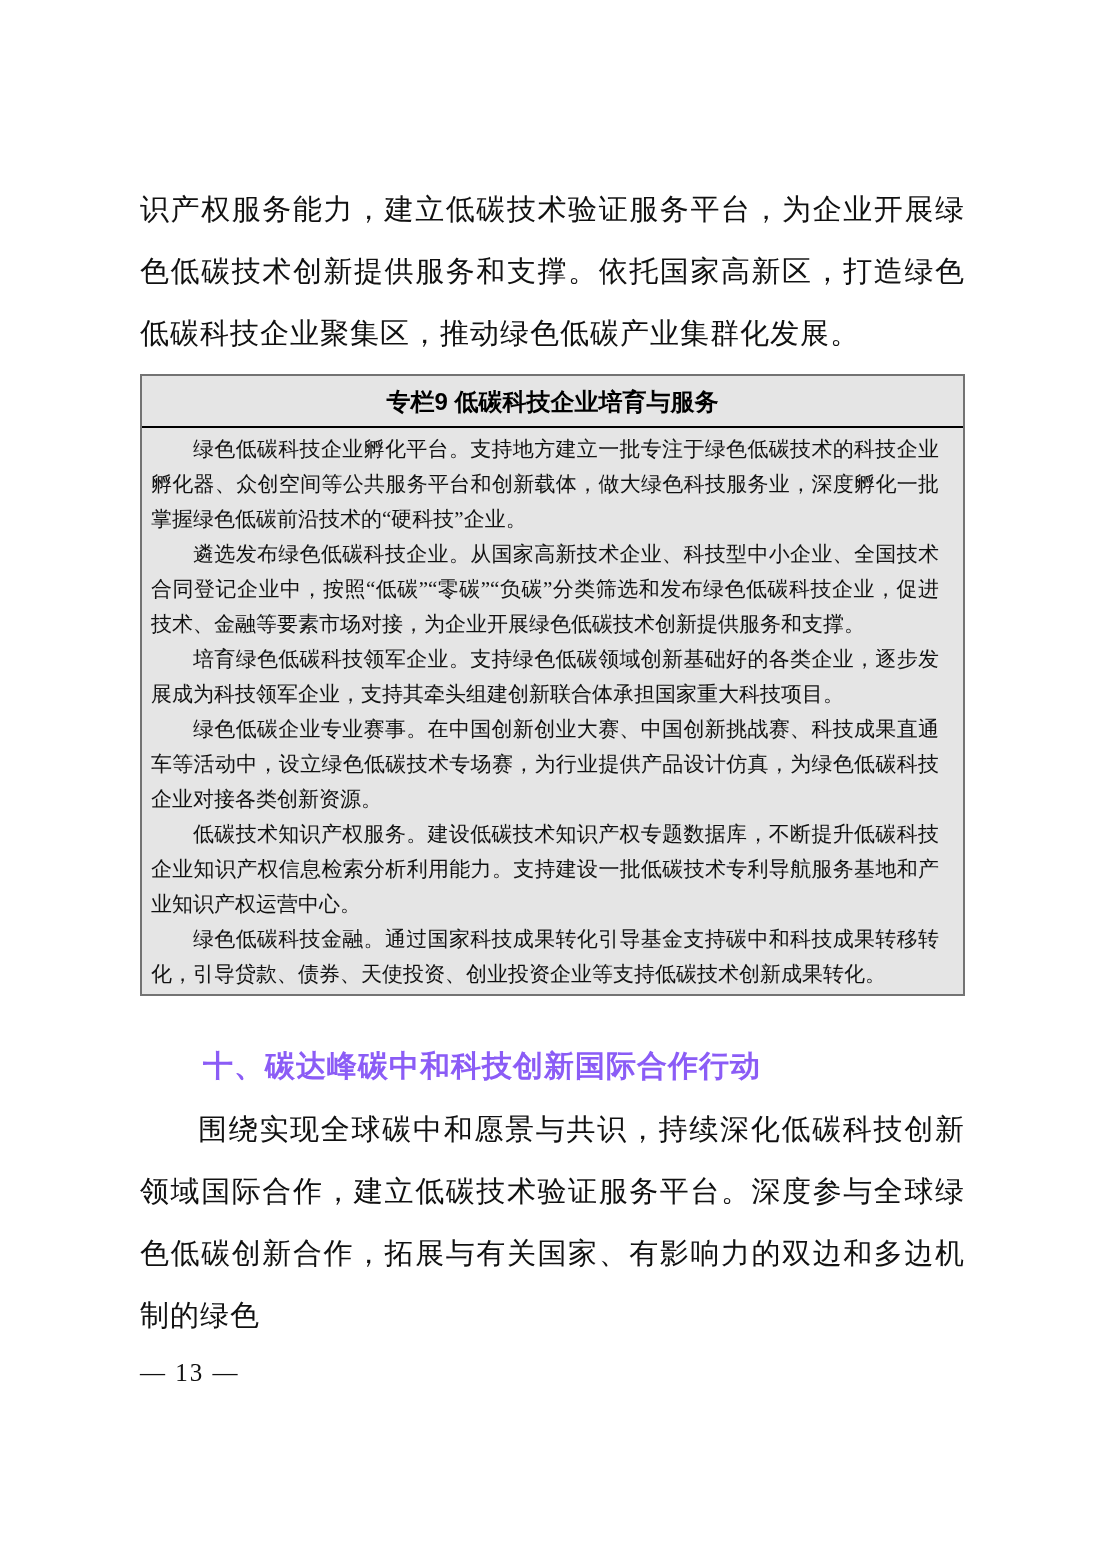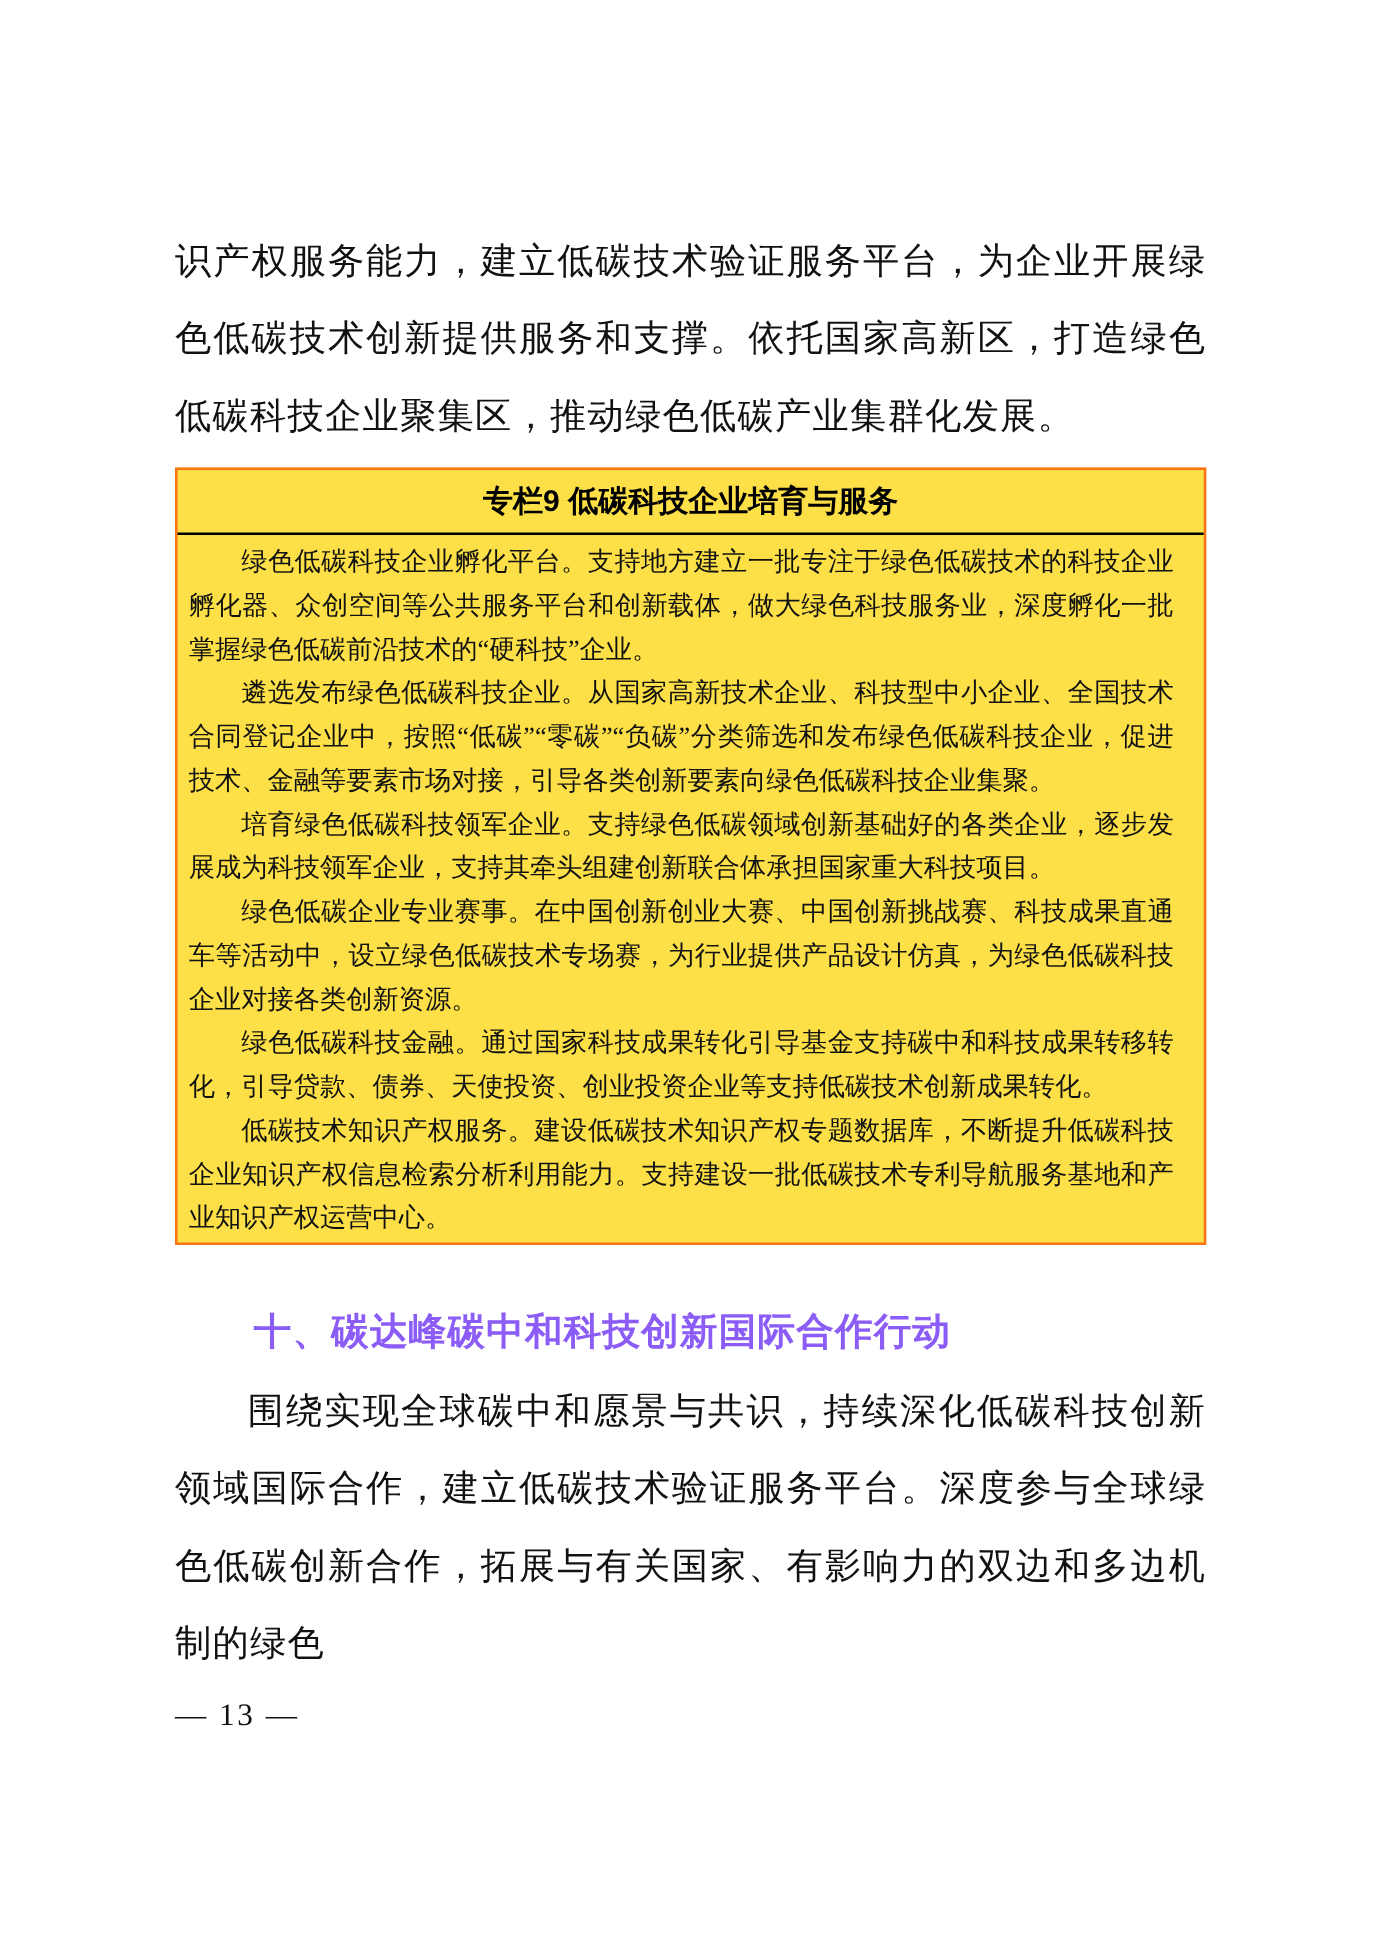--- a/index.html
+++ b/index.html
@@ -25,22 +25,22 @@
     font-size: 29px;
     line-height: 62px;
     text-align: justify;
     letter-spacing: 1px;
     color: #111111;
   }
   .body-text.indent { text-indent: 2em; }
   
   .column-box {
     margin-top: 10px;
-    border: 2px solid #f97316;
-    background: #fde047;
+    border: 2px solid #737373;
+    background: #e5e5e5;
   }
   .column-box-title {
     height: 52px;
     line-height: 52px;
     text-align: center;
     font-family: "Liberation Sans", "DejaVu Sans", sans-serif;
     font-weight: bold;
     font-size: 24px;
     border-bottom: 2px solid #000000;
     color: #000000;
@@ -80,25 +80,25 @@
 <body>
 
 <div class="page">
 
   <p class="body-text">识产权服务能力，建立低碳技术验证服务平台，为企业开展绿色低碳技术创新提供服务和支撑。依托国家高新区，打造绿色低碳科技企业聚集区，推动绿色低碳产业集群化发展。</p>
 
   <div class="column-box">
     <div class="column-box-title">专栏9 低碳科技企业培育与服务</div>
     <div class="column-box-body">
         <p>绿色低碳科技企业孵化平台。支持地方建立一批专注于绿色低碳技术的科技企业孵化器、众创空间等公共服务平台和创新载体，做大绿色科技服务业，深度孵化一批掌握绿色低碳前沿技术的“硬科技”企业。</p>
-        <p>遴选发布绿色低碳科技企业。从国家高新技术企业、科技型中小企业、全国技术合同登记企业中，按照“低碳”“零碳”“负碳”分类筛选和发布绿色低碳科技企业，促进技术、金融等要素市场对接，引导各类创新要素向绿色低碳科技企业集聚。</p>
+        <p>遴选发布绿色低碳科技企业。从国家高新技术企业、科技型中小企业、全国技术合同登记企业中，按照“低碳”“零碳”“负碳”分类筛选和发布绿色低碳科技企业，促进技术、金融等要素市场对接，为企业开展绿色低碳技术创新提供服务和支撑。</p>
         <p>培育绿色低碳科技领军企业。支持绿色低碳领域创新基础好的各类企业，逐步发展成为科技领军企业，支持其牵头组建创新联合体承担国家重大科技项目。</p>
         <p>绿色低碳企业专业赛事。在中国创新创业大赛、中国创新挑战赛、科技成果直通车等活动中，设立绿色低碳技术专场赛，为行业提供产品设计仿真，为绿色低碳科技企业对接各类创新资源。</p>
+        <p>低碳技术知识产权服务。建设低碳技术知识产权专题数据库，不断提升低碳科技企业知识产权信息检索分析利用能力。支持建设一批低碳技术专利导航服务基地和产业知识产权运营中心。</p>
         <p>绿色低碳科技金融。通过国家科技成果转化引导基金支持碳中和科技成果转移转化，引导贷款、债券、天使投资、创业投资企业等支持低碳技术创新成果转化。</p>
-        <p>低碳技术知识产权服务。建设低碳技术知识产权专题数据库，不断提升低碳科技企业知识产权信息检索分析利用能力。支持建设一批低碳技术专利导航服务基地和产业知识产权运营中心。</p>
       </div>
   </div>
 
   <h2 class="section-heading">十、碳达峰碳中和科技创新国际合作行动</h2>
 
   <p class="body-text indent">围绕实现全球碳中和愿景与共识，持续深化低碳科技创新领域国际合作，建立低碳技术验证服务平台。深度参与全球绿色低碳创新合作，拓展与有关国家、有影响力的双边和多边机制的绿色</p>
 
   <div class="page-number">— 13 —</div>
 
 </div>

